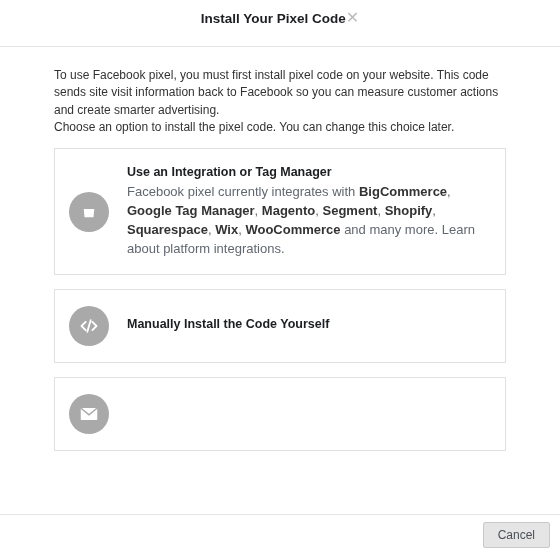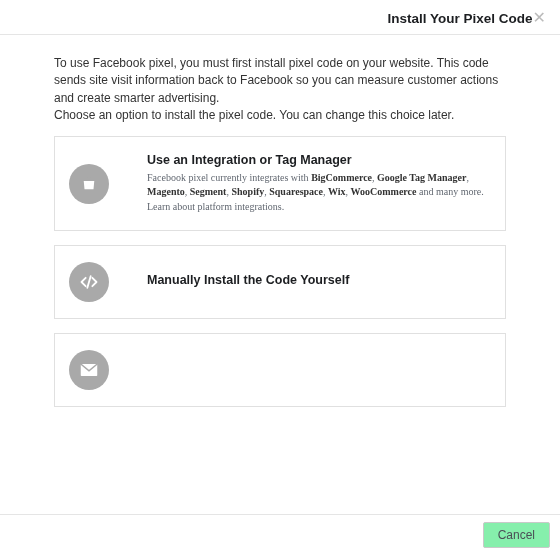--- a/index.html
+++ b/index.html
@@ -6,23 +6,23 @@
     body {
       font-family: Helvetica, Arial, sans-serif;
       background: #fff;
       width: 560px;
       height: 560px;
       overflow: hidden;
       color: #1c1e21;
     }
     .header {
       display: flex;
-      justify-content: flex-end;
+      justify-content: center;
       align-items: center;
-      padding: 10px 14px 8px 14px;
+      padding: 10px 14px 20px 14px;
       border-bottom: 1px solid #e5e5e5;
     }
     .header-title {
       font-size: 13.5px;
       font-weight: bold;
       color: #1c1e21;
     }
     .close {
       color: #bbb;
       font-size: 16px;
@@ -44,21 +44,20 @@
       margin-bottom: 12px;
     }
     .option {
       border: 1px solid #e0e0e0;
       padding: 16px 14px 16px 14px;
       margin-bottom: 14px;
       display: flex;
       align-items: center;
       cursor: pointer;
       background: #fff;
-      gap: 20px;
     }
     .icon-circle {
       width: 40px;
       height: 40px;
       min-width: 40px;
       border-radius: 50%;
       background: #a9a9a9;
       display: flex;
       align-items: center;
       justify-content: center;
@@ -66,40 +65,39 @@
       color: #fff;
     }
     .opt-body { flex: 1; }
     .opt-title {
       font-size: 12.5px;
       font-weight: bold;
       color: #1c1e21;
       margin-bottom: 4px;
     }
     .opt-desc {
-      font-size: 10px;
+      font-size: 13px;
       color: #616770;
       line-height: 1.45;
-      font-family: Liberation Serif, serif;
     }
     .opt-desc b { color: #333; font-weight: bold; }
     .footer {
       position: absolute;
       bottom: 5px;
       left: 0;
       right: 0;
       border-top: 1px solid #e5e5e5;
       padding: 7px 10px;
       display: flex;
       justify-content: flex-end;
       background: #fff;
     }
     .cancel-btn {
       border: 1px solid #c9c9c9;
-      background: #86efac;
+      background: #e5e5e5;
       color: #4b4f56;
       font-size: 12px;
       padding: 5px 14px;
       cursor: pointer;
       border-radius: 2px;
     }
   </style>
 </head>
 <body>
 

